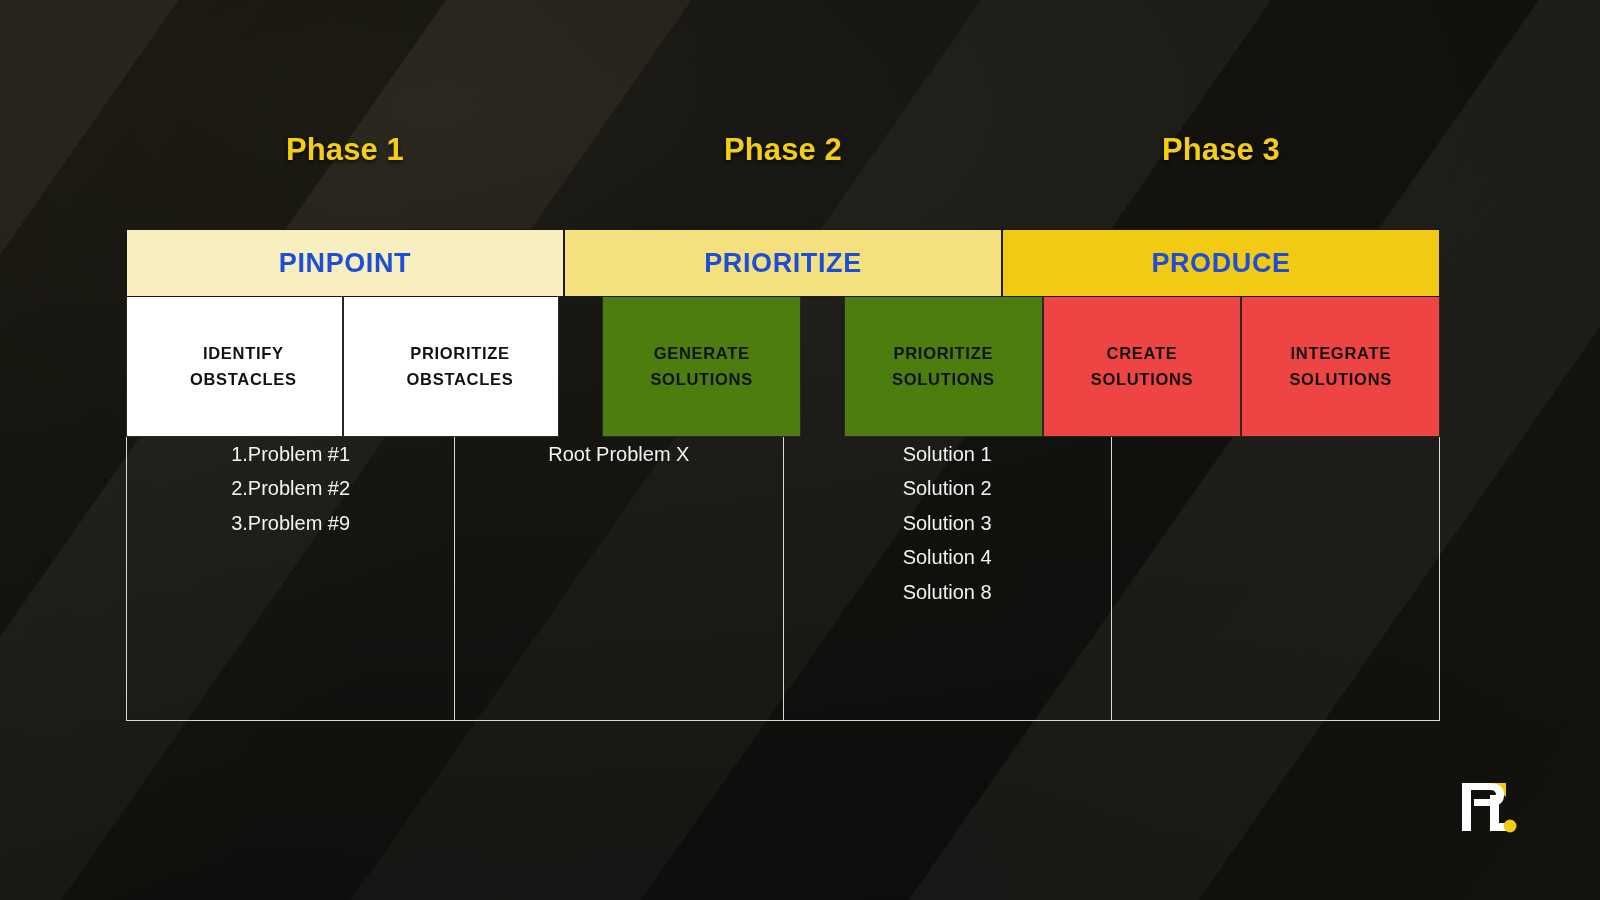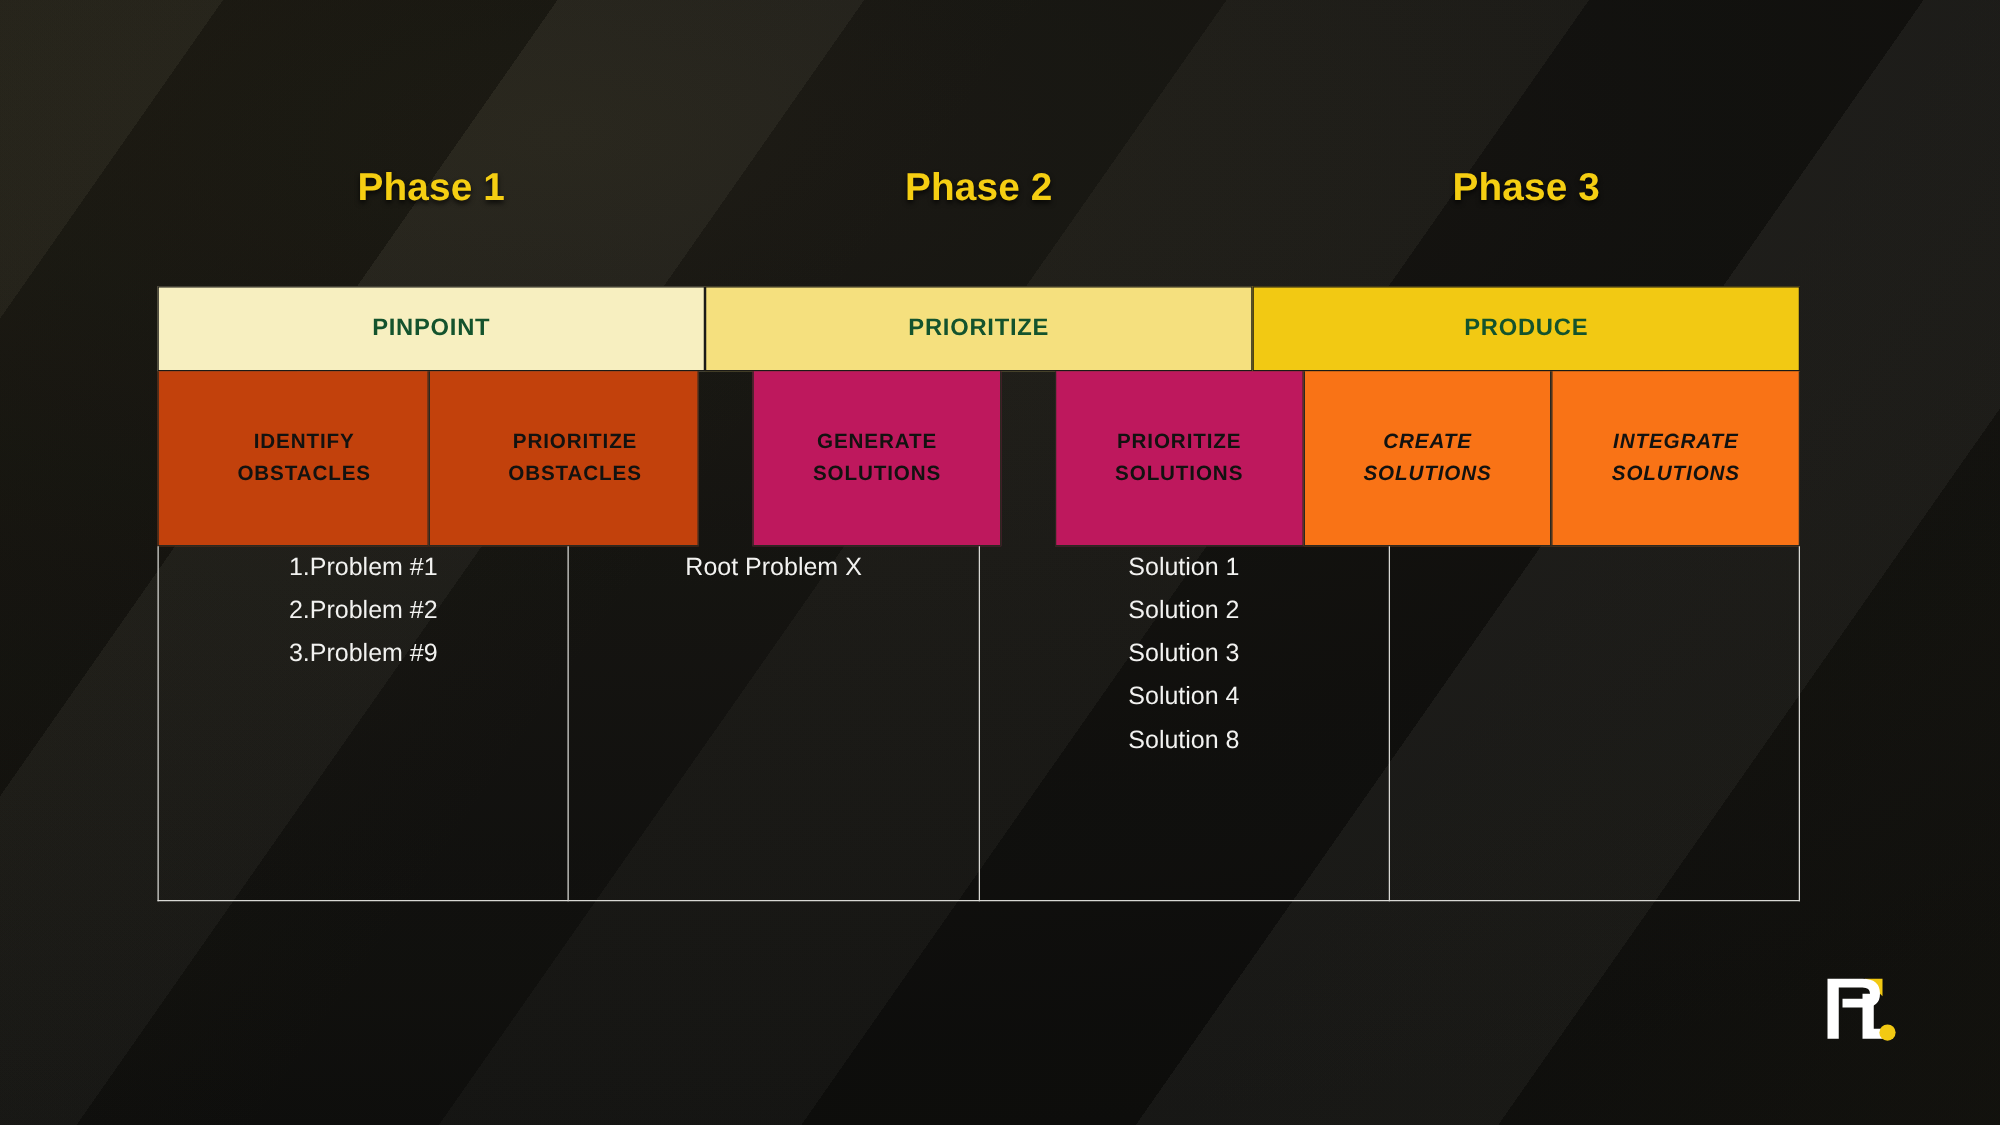--- a/index.html
+++ b/index.html
@@ -93,22 +93,22 @@
   .row { display: flex; width: 100%; }
 
   
   .row-bands { height: 68px; }
   .band {
     flex: 1 1 0;
     display: flex;
     align-items: center;
     justify-content: center;
     border: 1px solid #1b1a16;
-    color: #14532d;
-    font-size: 19px;
+    color: #1d4ed8;
+    font-size: 27px;
     font-weight: bold;
     letter-spacing: 0.6px;
   }
   .band-1 { background: #F7EFC0; }
   .band-2 { background: #F5E07E; }
   .band-3 { background: #F2C913; text-align: center; }
 
   
   .row-subs { height: 140px; }
   .sub {
@@ -119,23 +119,23 @@
     justify-content: center;
     border: 1px solid #2a2820;
     border-top: none;
     color: #121210;
     font-size: 16.5px;
     font-weight: bold;
     letter-spacing: 0.7px;
     line-height: 1.55;
     text-align: center;
   }
-  .sub-1 { background: #c2410c; padding-left: 18px; }
-  .sub-2 { background: #be185d; margin-left: 43px; }
-  .sub-3 { background: #f97316; font-style: italic; }
+  .sub-1 { background: #ffffff; padding-left: 18px; }
+  .sub-2 { background: #4d7c0f; margin-left: 43px; }
+  .sub-3 { background: #ef4444; }
 
   
   .row-body { height: 284px; }
   .cell {
     flex: 1 1 0;
     display: flex;
     align-items: flex-start;
     justify-content: center;
     border: 1px solid #d8d8d4;
     border-top: none;

